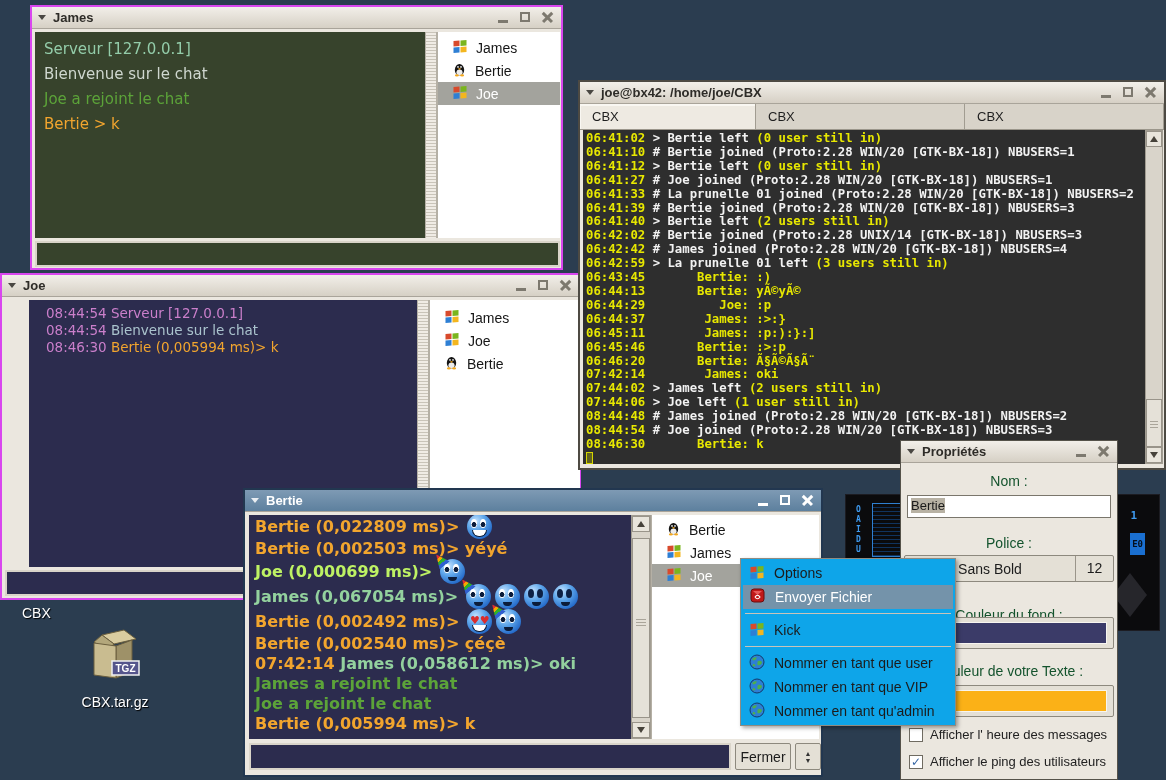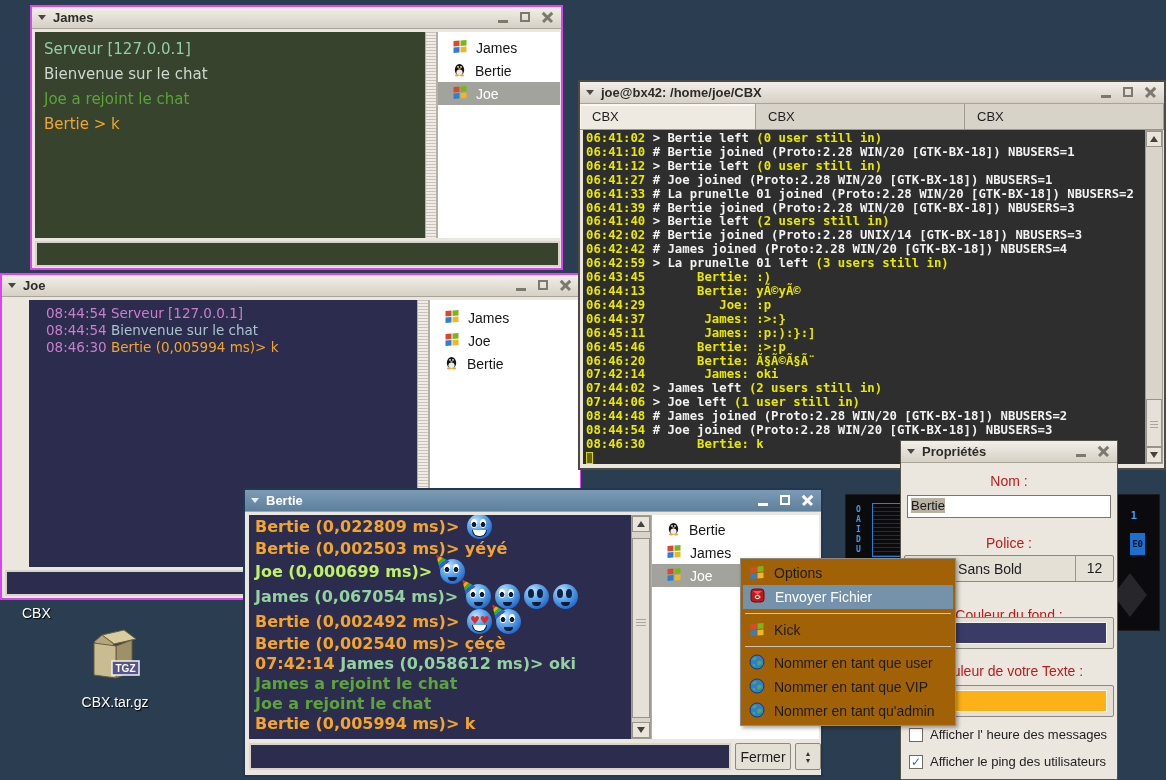--- a/index.html
+++ b/index.html
@@ -74,29 +74,29 @@
   .sm-grin .mouth { left:5px; bottom:2px; width:15px; height:7px; background:#fff;
     border:1px solid #0b1c3a; border-top:none; border-radius:0 0 14px 14px; }
   .sm-hearts::before { content:"♥♥"; position:absolute; top:2px; left:3px; font-size:11px;
     letter-spacing:0; color:#d92c2c; font-weight:bold; }
   .hat { position:absolute; top:-6px; left:-6px; width:13px; height:14px;
     background:linear-gradient(180deg,#e03030 0 30%,#f5a800 30% 50%,#2fae2f 50% 72%,#3060d0 72% 100%);
     clip-path:polygon(50% 0,100% 100%,0 100%); transform:rotate(-38deg); }
   .sm-cut { top:-14px; margin-bottom:-14px; }
 
   
-  .menu { position:absolute; background:#a16207; border:1px solid #8f8b81; padding:2px;
+  .menu { position:absolute; background:#0ea5e9; border:1px solid #8f8b81; padding:2px;
     box-shadow:2px 2px 4px rgba(0,0,0,.35); }
   .menu-item { height:24px; display:flex; align-items:center; gap:9px; padding:0 10px 0 6px;
     font-size:14px; color:#1c1c1c; white-space:nowrap; }
   .menu-item.hl { background:#7493aa; color:#fff; }
   .menu-sep { height:1px; background:#c9c4b9; margin:4px 2px; }
 
   
-  .plabel { position:absolute; width:100%; text-align:center; font-size:14px; color:#b91c1c; }
+  .plabel { position:absolute; width:100%; text-align:center; font-size:14px; color:#14532d; }
   .pinput { position:absolute; background:#fff; border:1px solid #7a766c; font-size:13px;
     color:#1a1a1a; padding:2px 3px; }
   .sel-text { background:#b8b2a4; }
   .swatch-btn { padding:4px 6px; }
   .swatch { width:100%; height:100%; border:1px solid #f7f5f0; }
   .cbrow { position:absolute; display:flex; align-items:center; gap:7px; font-size:13px; color:#222; }
   .cbox { width:14px; height:14px; background:#fff; border:1px solid #6f6b61; font:bold 12px "DejaVu Sans",sans-serif;
     color:#3465a4; display:flex; align-items:center; justify-content:center; }
 
   

